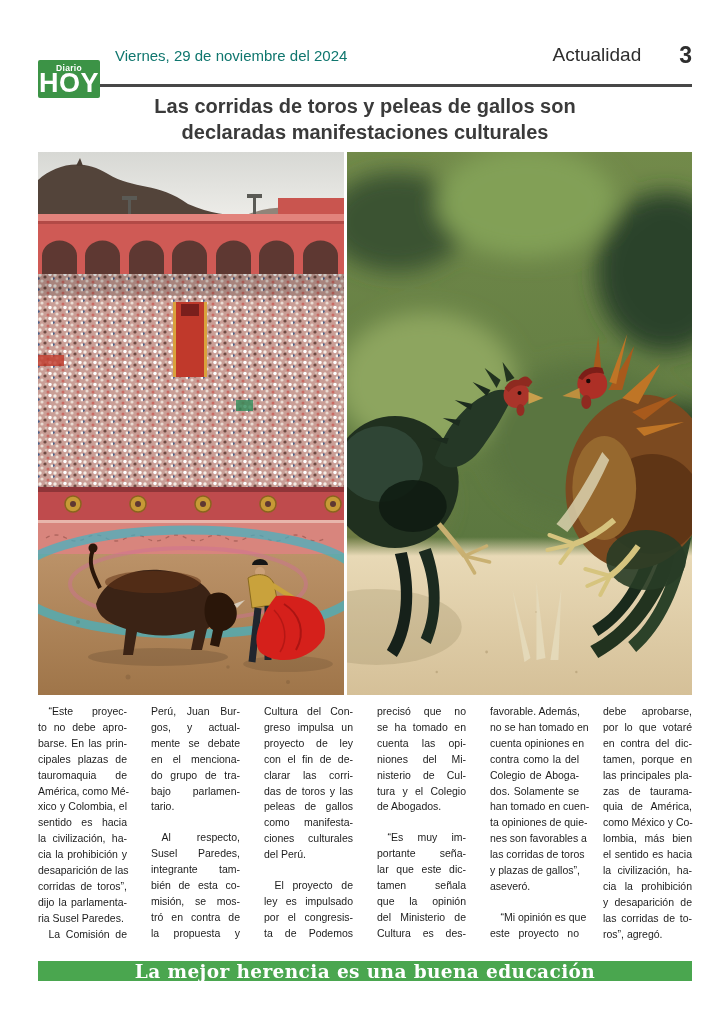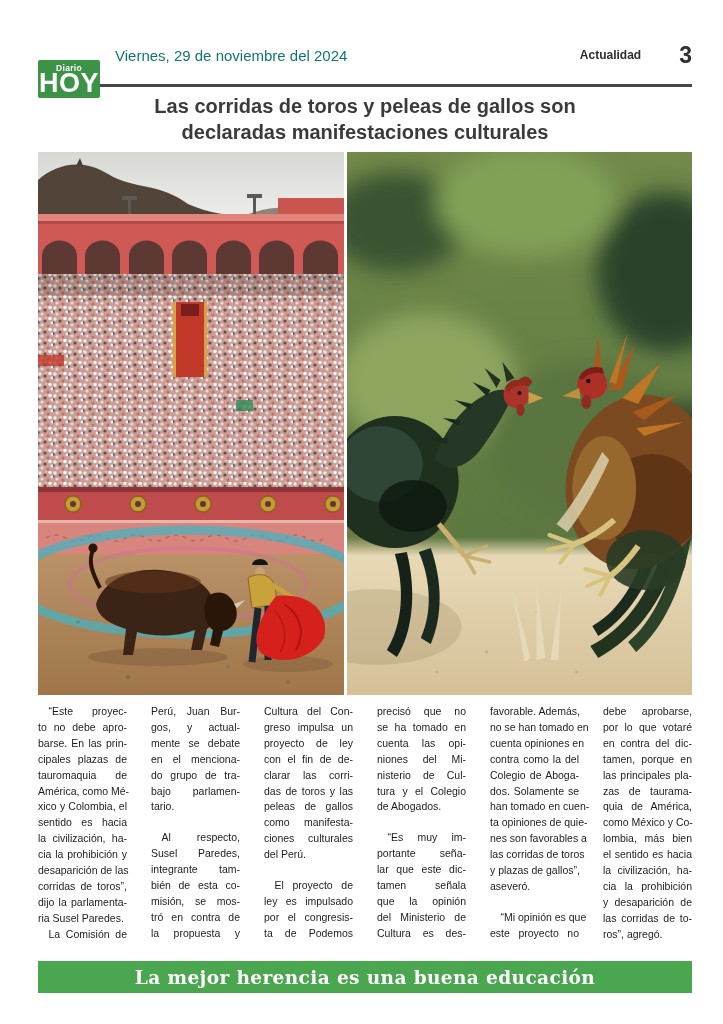--- a/index.html
+++ b/index.html
@@ -12,41 +12,41 @@
   
   .masthead{display:flex;align-items:center;height:42px;}
   .logo{
     width:62px;height:38px;background:var(--logo-green,#3c9346);
     display:flex;flex-direction:column;align-items:center;justify-content:center;
     border-radius:2px;flex:0 0 auto;margin-top:48px;
   }
   .logo-top{color:#fff;font-size:8.5px;font-weight:bold;line-height:9px;letter-spacing:.3px;}
   .logo-main{color:#fff;font-family:Liberation Sans, sans-serif;font-weight:bold;font-size:27px;line-height:21px;letter-spacing:.5px;}
   .issue-date{font-size:15px;color:#0f766e;margin-left:15px;flex:1 1 auto;}
-  .section-label{font-size:12px;font-weight:bold;color:#2e2e2e;margin-right:38px;}
+  .section-label{font-size:19px;font-weight:normal;color:#2e2e2e;margin-right:38px;}
   .page-number{font-size:23px;font-weight:bold;color:#2e2e2e;}
   .header-rule{height:3px;background:var(--rule-color,#474747);margin-top:8px;}
   
   .headline{margin:7px auto 0;text-align:center;font-weight:bold;
     color:var(--headline-color,#3a3a3a);font-size:20px;line-height:25.5px;}
   
   .photo-strip{display:flex;gap:3px;margin-top:7px;}
   .photo{display:block;height:543px;}
   .photo.left{width:306px;}
   .photo.right{width:345px;}
   
   .columns{display:flex;gap:24px;margin-top:9px;height:248px;}
   .col{flex:1 1 0;min-width:0;font-size:10.5px;line-height:15.9px;color:var(--body-text,#1c1c1c);}
   .para.gap{margin-top:15px;}
   .para.indent .line:first-child{text-indent:1em;}
   .line{text-align:justify;text-align-last:justify;white-space:nowrap;}
   .line.end{text-align-last:left;}
   
   .banner{
-    margin-top:9px;height:32px;background:var(--banner-green,#4aa64f);
+    margin-top:9px;height:20px;background:var(--banner-green,#4aa64f);
     display:flex;align-items:center;justify-content:center;
   }
   .banner span{
     color:#fff;font-family:"DejaVu Serif",serif;font-weight:bold;
     font-size:18.5px;letter-spacing:.4px;
   }
 </style>
 </head>
 <body>
 

